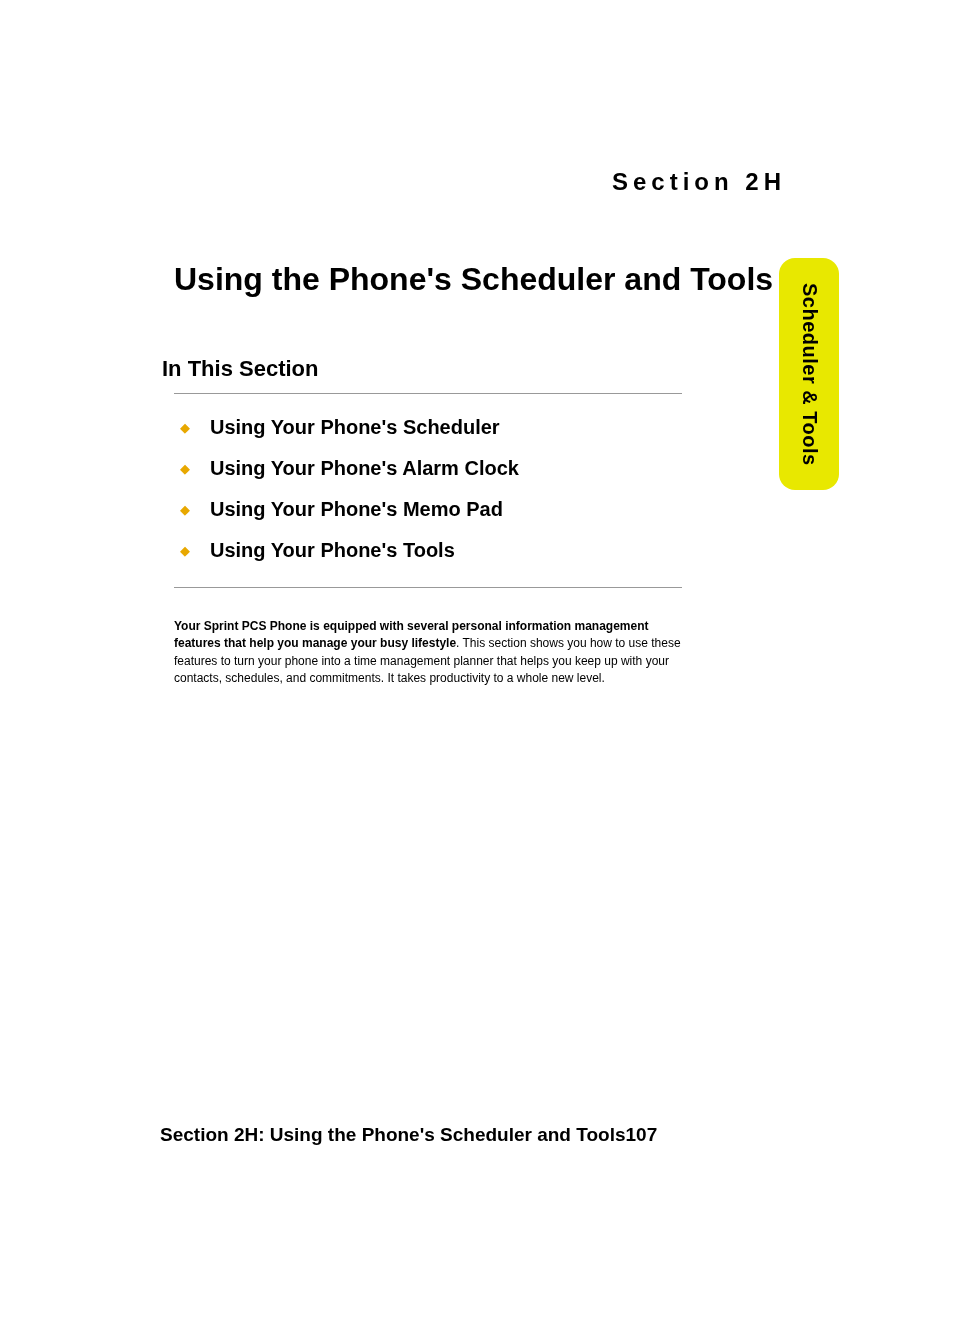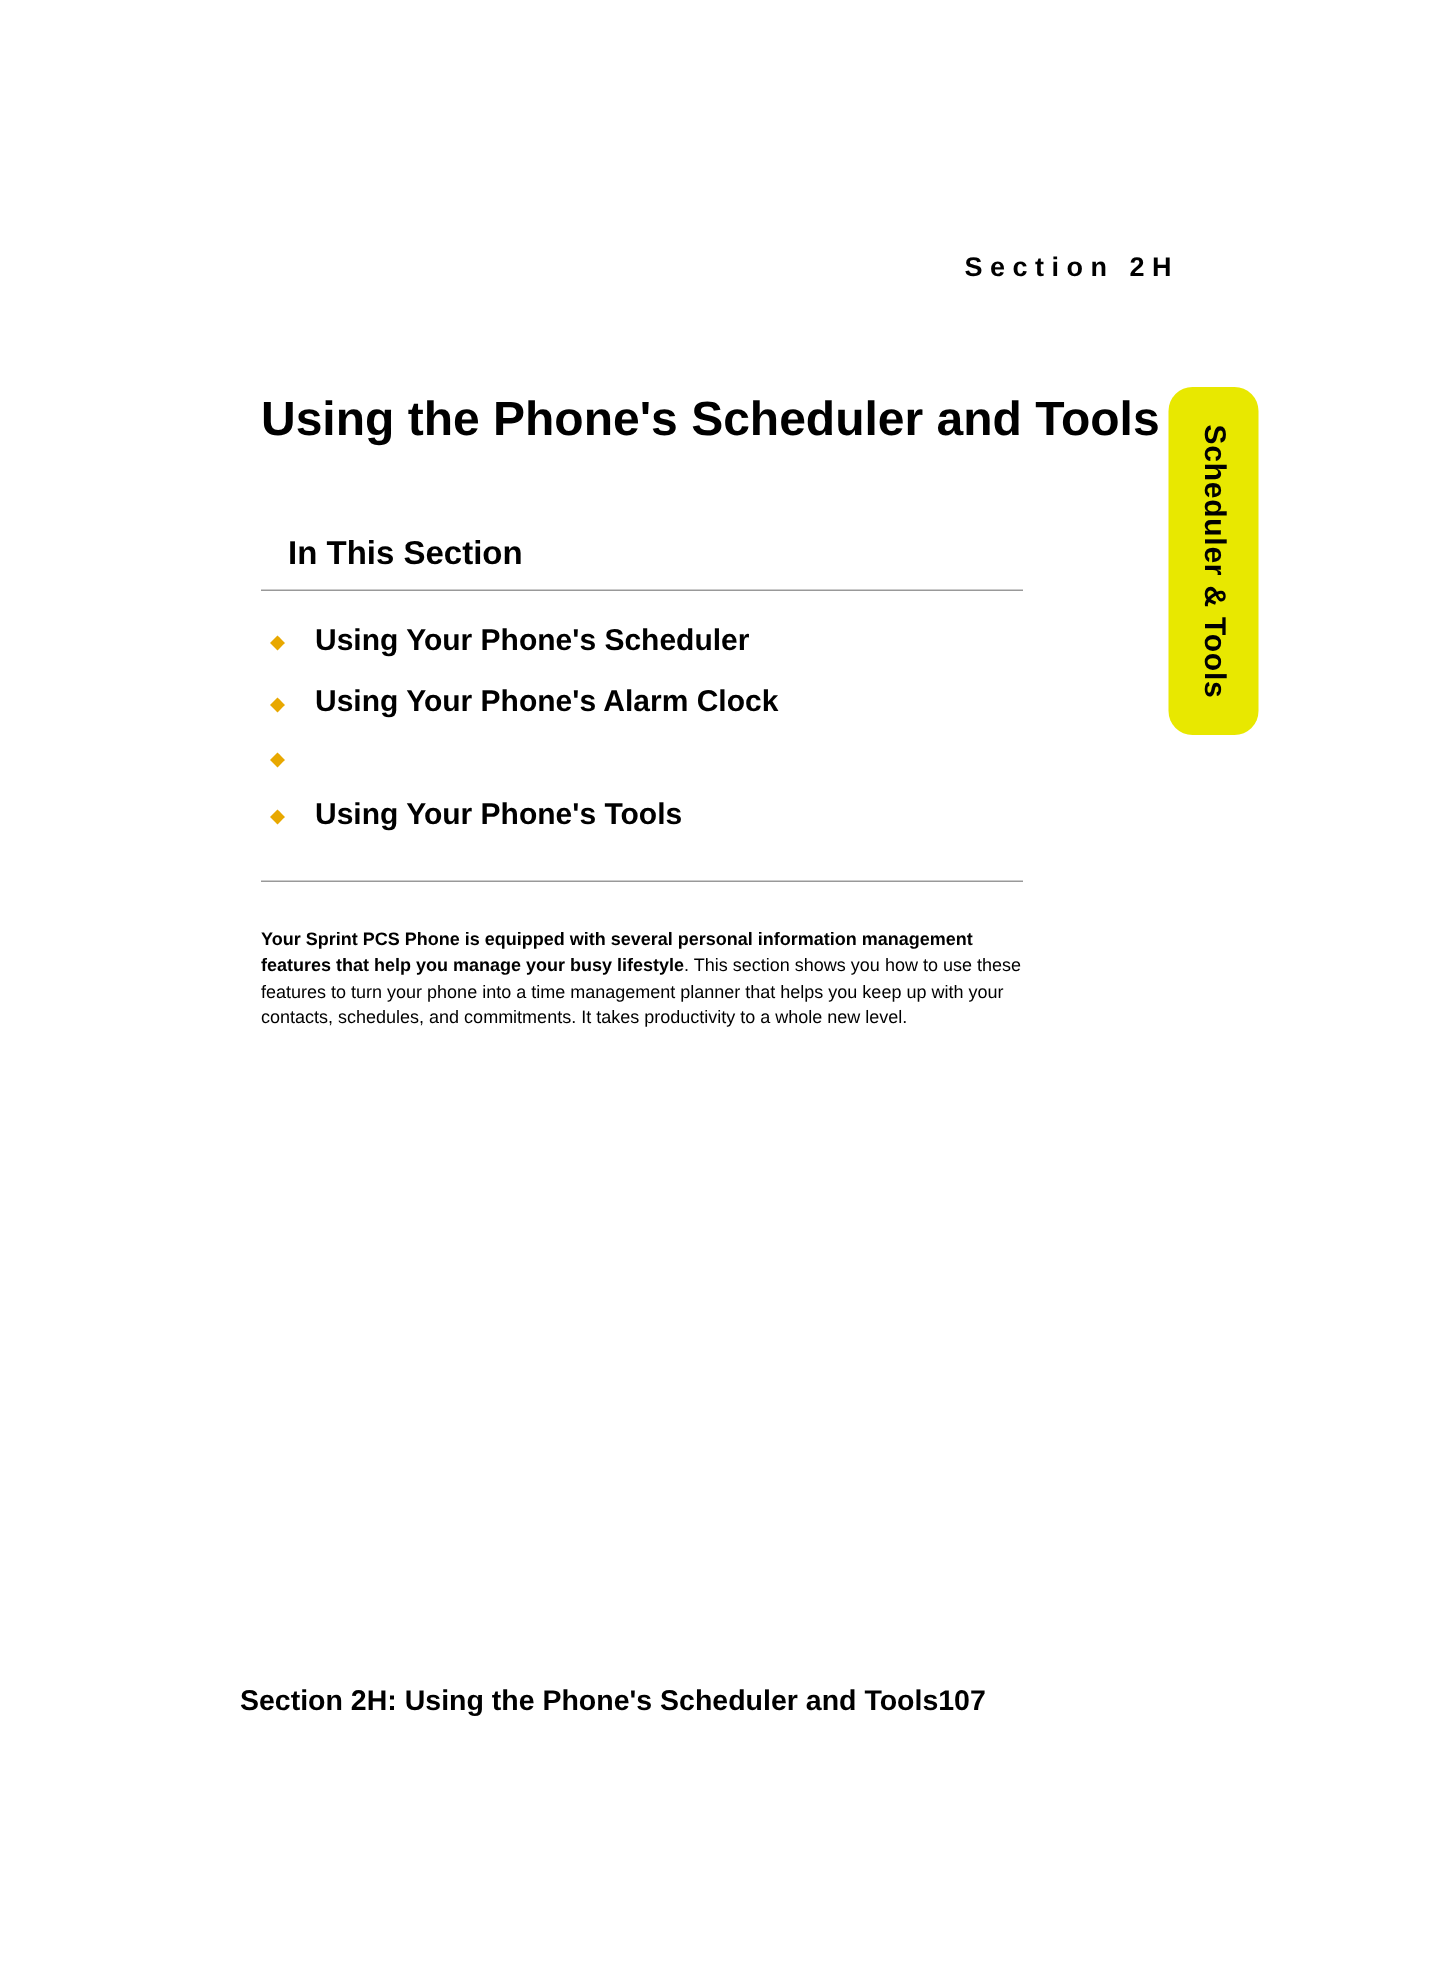--- a/index.html
+++ b/index.html
@@ -12,21 +12,21 @@
       height: 1323px;
       background: #ffffff;
       position: relative;
       font-family: Georgia, 'Times New Roman', serif;
       color: #000;
     }
     .section-header {
       position: absolute;
       top: 168px;
       right: 168px;
-      font-size: 18px;
+      font-size: 24px;
       font-weight: bold;
       letter-spacing: 5px;
       font-family: Arial, Helvetica, sans-serif;
     }
     .main-title {
       position: absolute;
       top: 261px;
       left: 174px;
       font-size: 32px;
       font-weight: bold;
@@ -47,21 +47,21 @@
     .tab-text {
       writing-mode: vertical-rl;
       font-size: 20px;
       font-weight: bold;
       font-family: Arial, Helvetica, sans-serif;
       letter-spacing: 0.5px;
     }
     .subsection-title {
       position: absolute;
       top: 356px;
-      left: 192px;
+      left: 162px;
       font-size: 22px;
       font-weight: bold;
       font-family: Arial, Helvetica, sans-serif;
     }
     .hr1 {
       position: absolute;
       top: 393px;
       left: 174px;
       width: 508px;
       height: 1px;
@@ -138,20 +138,21 @@
   <li class="toc-item">
     <span class="bullet">◆</span>
     <span class="toc-text">Using Your Phone's Scheduler</span>
   </li>
   <li class="toc-item">
     <span class="bullet">◆</span>
     <span class="toc-text">Using Your Phone's Alarm Clock</span>
   </li>
   <li class="toc-item">
     <span class="bullet">◆</span>
+    <span class="toc-text">Using Your Phone's Memo Pad</span>
   </li>
   <li class="toc-item">
     <span class="bullet">◆</span>
     <span class="toc-text">Using Your Phone's Tools</span>
   </li>
 </ul>
 
 <div class="hr2"></div>
 
 <div class="body-text">

